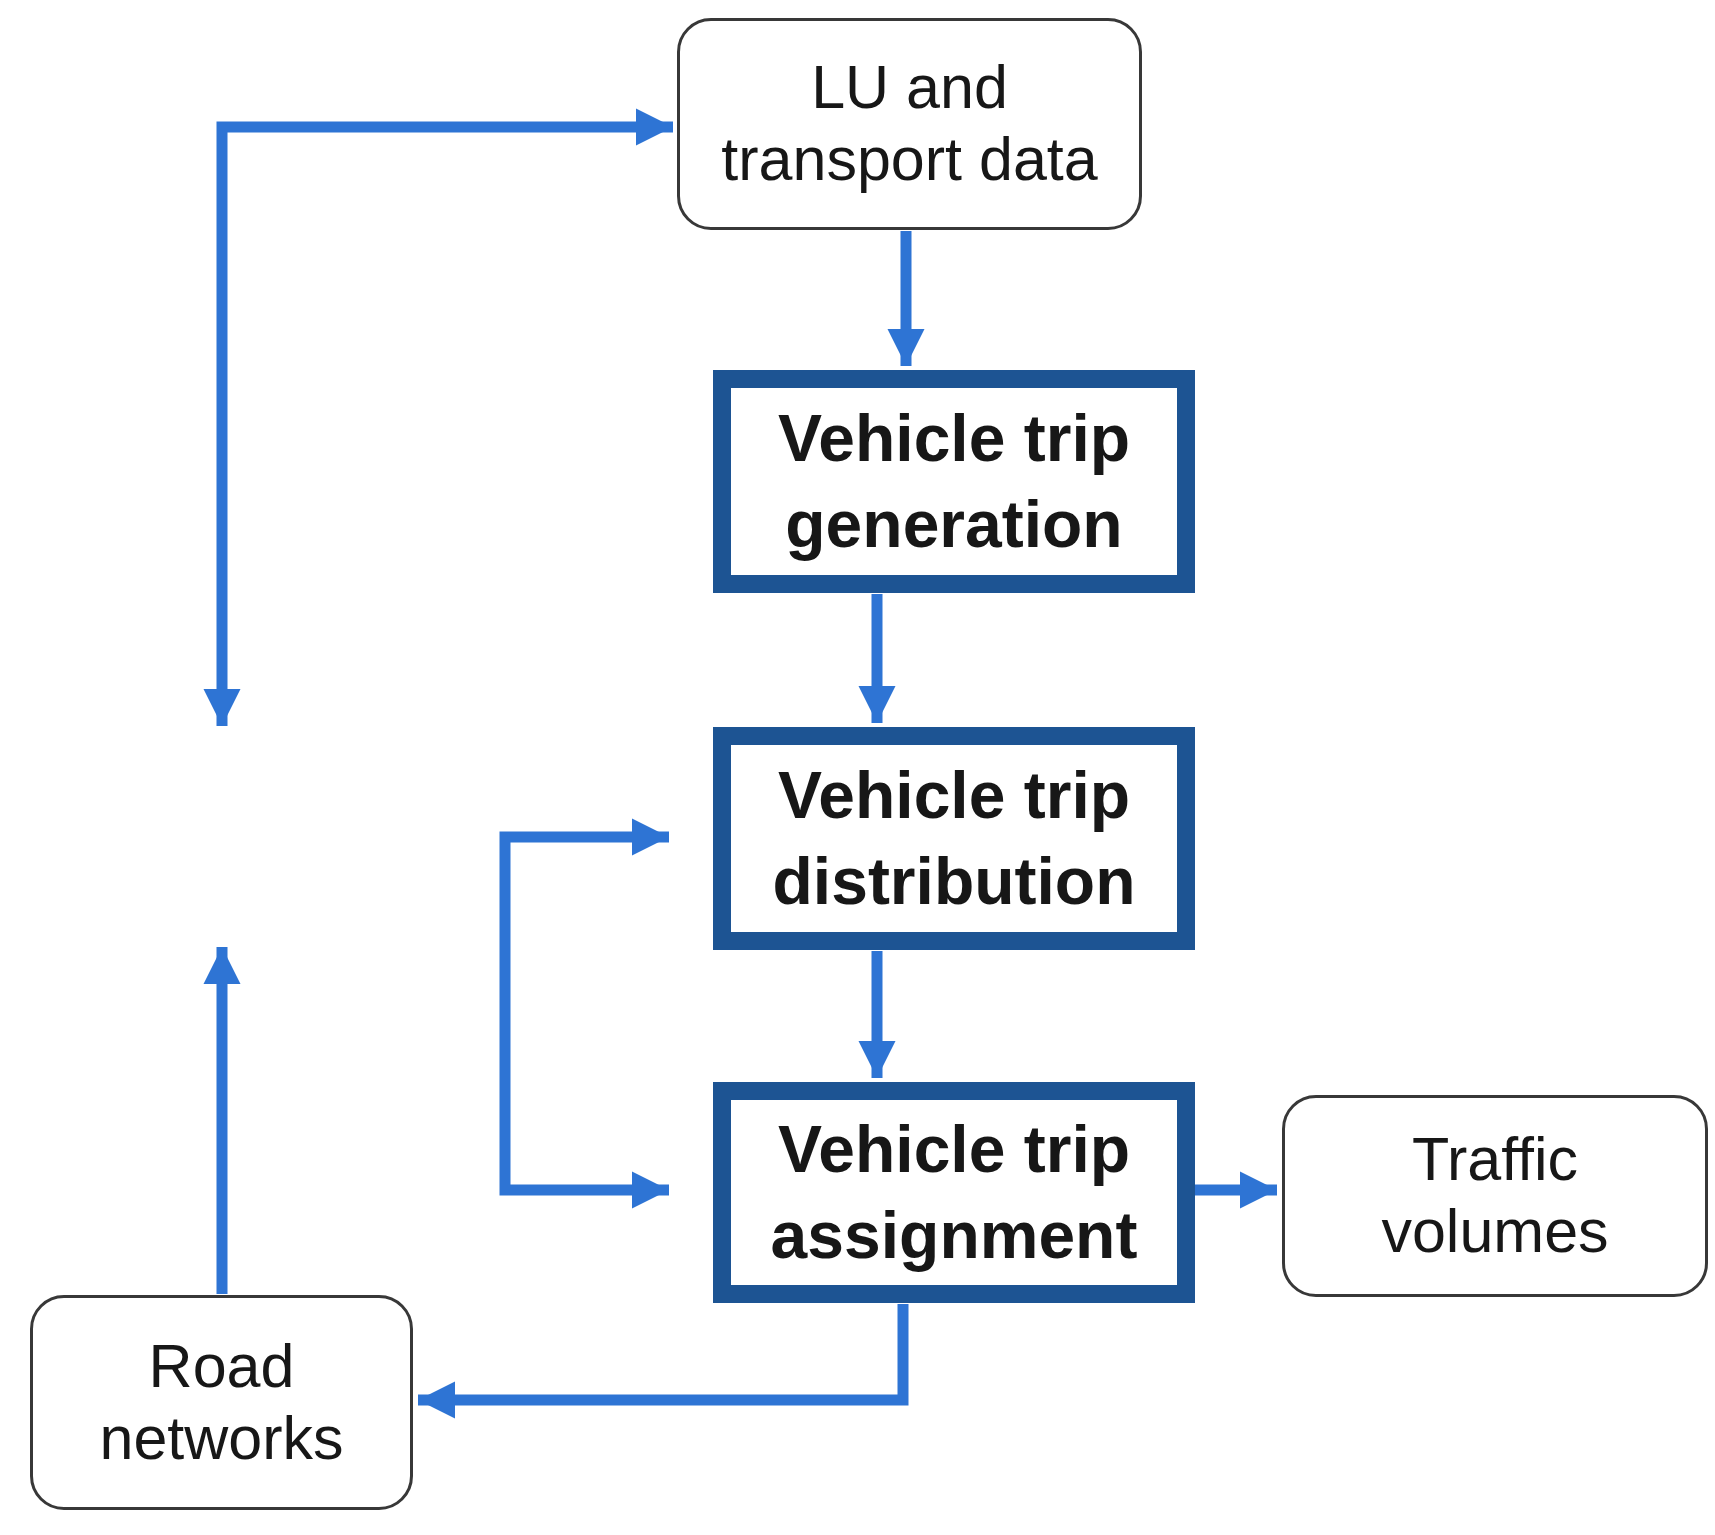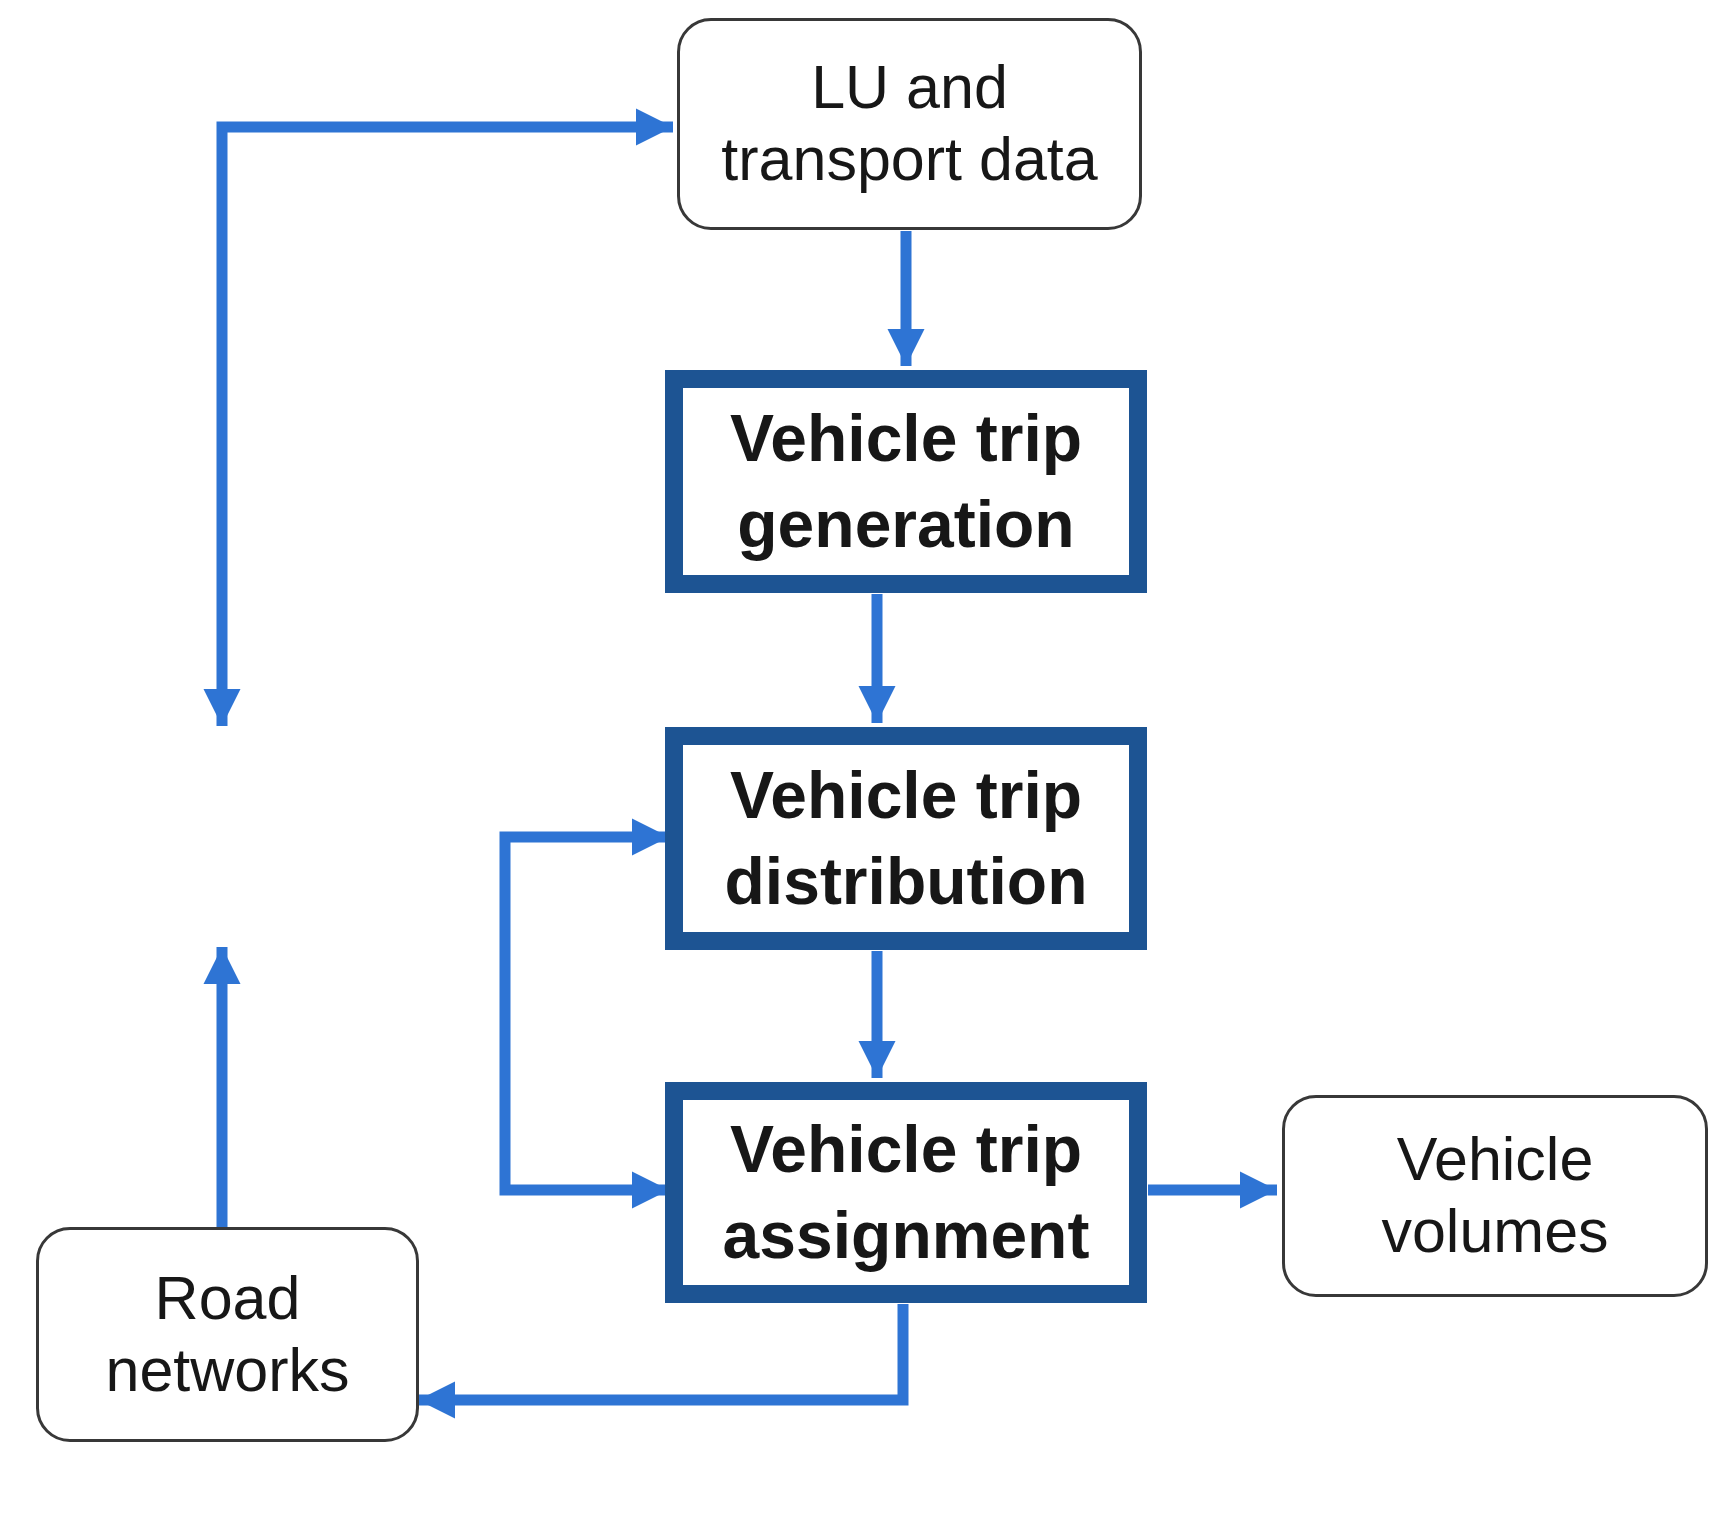--- a/index.html
+++ b/index.html
@@ -27,28 +27,29 @@
     font-weight:400;
     line-height:1.18;
     letter-spacing:0px;
   }
   .process{
     border:18px solid #1D5493;
     border-radius:0;
     font-size:66px;
     font-weight:600;
     line-height:1.3;
+    margin-left:48px;
   }
   
   .n-lu        {left:677px;  top:18px;   width:465px; height:212px;}
   .n-gen       {left:665px;  top:370px;  width:482px; height:223px;}
   .n-dist      {left:665px;  top:727px;  width:482px; height:223px;}
   .n-assign    {left:665px;  top:1082px; width:482px; height:221px;}
   .n-ind       {left:32px;   top:730px;  width:380px; height:212px;}
-  .n-road      {left:30px;   top:1227px; width:383px; height:215px;margin-left:6px;}
+  .n-road      {left:30px;   top:1295px; width:383px; height:215px;}
   .n-traffic   {left:1282px; top:1095px; width:426px; height:202px;}
 </style>
 </head>
 <body>
 
 <div class="canvas">
 
   <svg class="arrows" viewBox="0 0 1715 1535" aria-hidden="true">
     <defs>
       <marker id="ah" viewBox="0 0 10 10" refX="10" refY="5" markerWidth="3.4" markerHeight="4.1" orient="auto-start-reverse" markerUnits="strokeWidth">
@@ -93,17 +94,17 @@
 assignment</span>
   </div>
 
 
   <div class="node rounded n-road">
     <span class="label">Road
 networks</span>
   </div>
 
   <div class="node rounded n-traffic">
-    <span class="label">Vehicle
+    <span class="label">Traffic
 volumes</span>
   </div>
 
 </div>
 
 </body></html>

